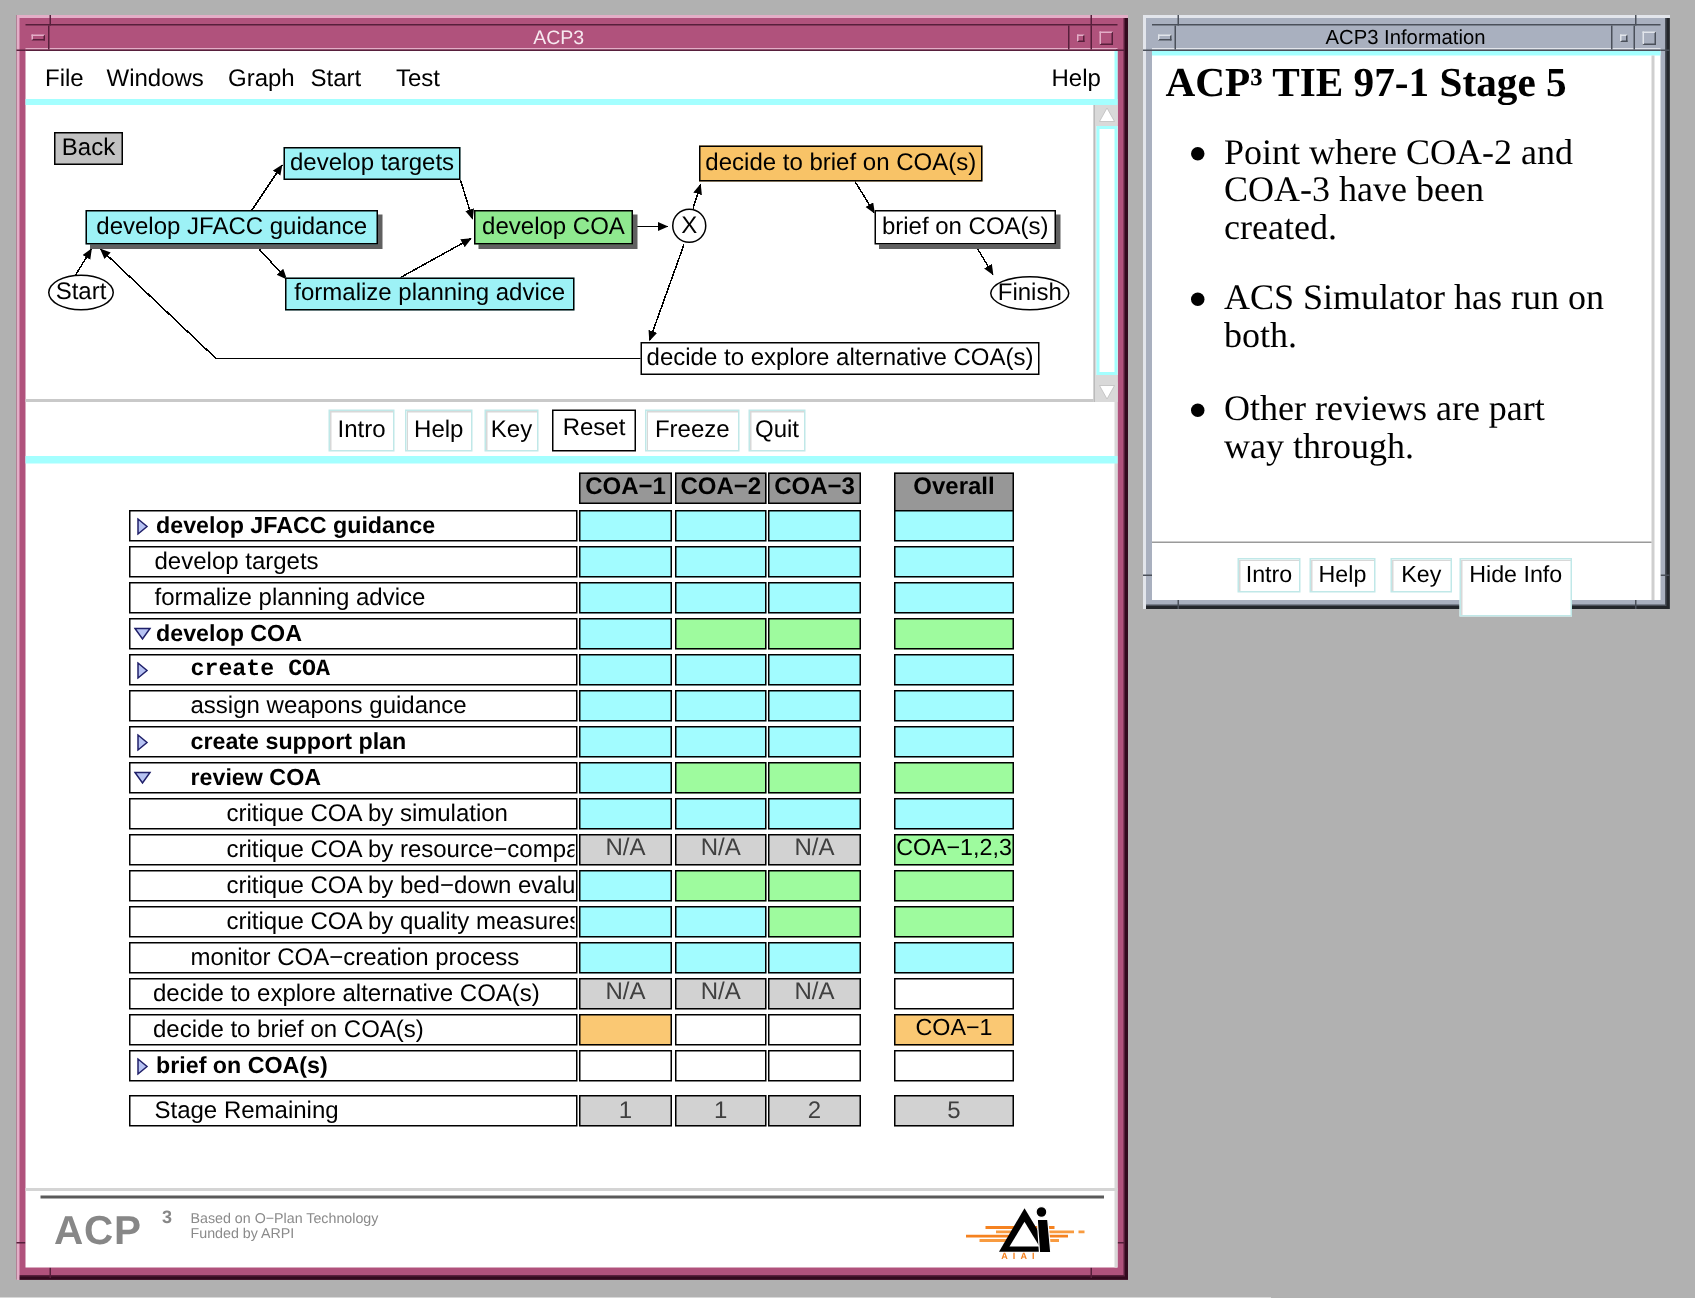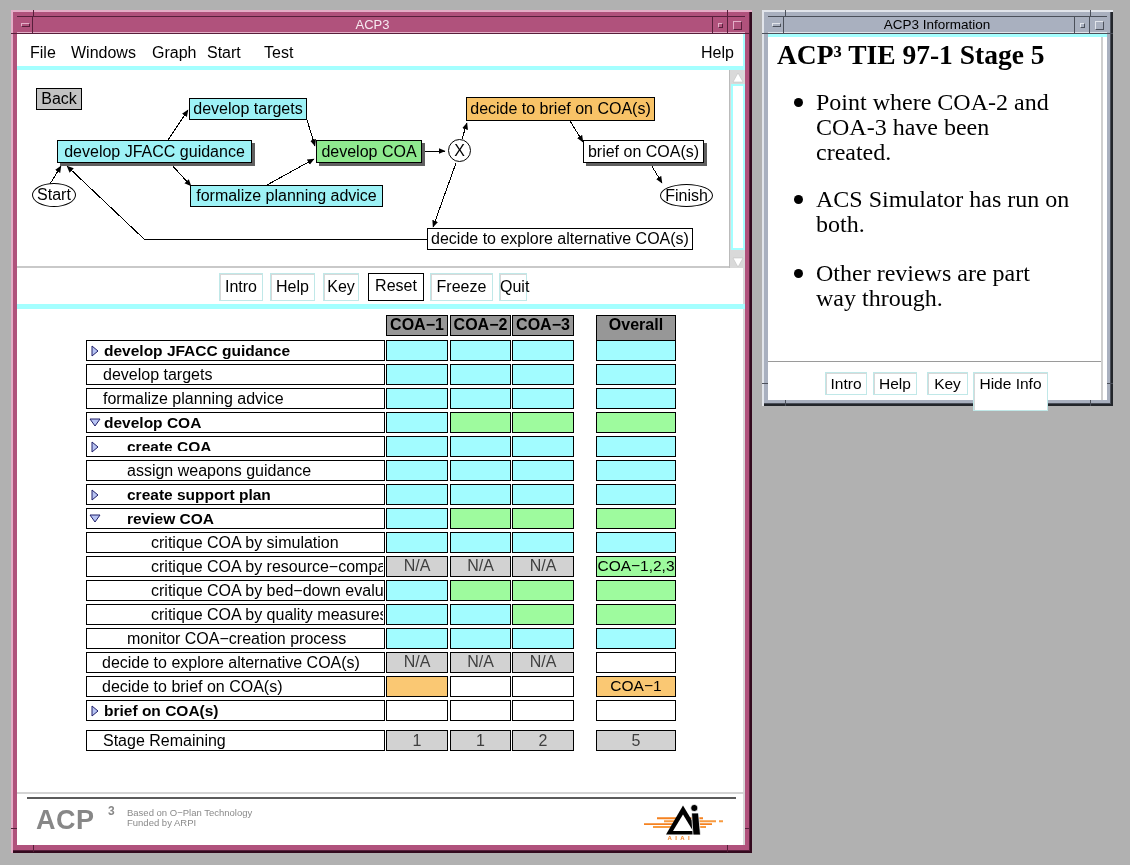--- a/index.html
+++ b/index.html
@@ -71,21 +71,21 @@
 <div style="left:448px;top:139px;width:23px;height:23px;background:#fff;border:1px solid #000;border-radius:50%;font-size:16px;line-height:21px;text-align:center;">X</div>
 <div style="left:466px;top:97px;width:189px;height:24px;background:#f8c367;border:1px solid #000;font-size:16px;line-height:22px;text-align:center;white-space:nowrap;overflow:hidden;">decide to brief on COA(s)</div>
 <div style="left:583px;top:140px;width:121px;height:23px;background:#fff;border:1px solid #000;box-shadow:3px 3px 0 #606060;font-size:16px;line-height:21px;text-align:center;white-space:nowrap;overflow:hidden;">brief on COA(s)</div>
 <div style="left:660px;top:184px;width:53px;height:23px;background:#fff;border:1px solid #000;border-radius:50%;font-size:16px;line-height:21px;text-align:center;">Finish</div>
 <div style="left:427px;top:228px;width:266px;height:22px;background:#fff;border:1px solid #000;font-size:16px;line-height:20px;text-align:center;white-space:nowrap;overflow:hidden;">decide to explore alternative COA(s)</div>
 <div style="left:219px;top:273px;width:44px;height:28px;background:#fff;border:1px solid #c0e8e8;box-shadow:inset 1px 1px 0 #d8d8d8;font-size:16px;line-height:26px;text-align:center;">Intro</div>
 <div style="left:270px;top:273px;width:45px;height:28px;background:#fff;border:1px solid #c0e8e8;box-shadow:inset 1px 1px 0 #d8d8d8;font-size:16px;line-height:26px;text-align:center;">Help</div>
 <div style="left:323px;top:273px;width:36px;height:28px;background:#fff;border:1px solid #c0e8e8;box-shadow:inset 1px 1px 0 #d8d8d8;font-size:16px;line-height:26px;text-align:center;">Key</div>
 <div style="left:368px;top:273px;width:56px;height:28px;background:#fff;border:1.5px solid #000;font-size:16px;line-height:24px;text-align:center;">Reset</div>
 <div style="left:430px;top:273px;width:63px;height:28px;background:#fff;border:1px solid #c0e8e8;box-shadow:inset 1px 1px 0 #d8d8d8;font-size:16px;line-height:26px;text-align:center;">Freeze</div>
-<div style="left:499px;top:273px;width:28px;height:28px;background:#fff;border:1px solid #c0e8e8;box-shadow:inset 1px 1px 0 #d8d8d8;font-size:16px;line-height:26px;text-align:center;">Quit</div>
+<div style="left:499px;top:273px;width:38px;height:28px;background:#fff;border:1px solid #c0e8e8;box-shadow:inset 1px 1px 0 #d8d8d8;font-size:16px;line-height:26px;text-align:center;">Quit</div>
 <div style="left:17px;top:304px;width:728px;height:5px;background:#a4ffff;"></div>
 <div style="left:386px;top:315px;width:62px;height:21px;background:#979797;border:1.5px solid #000;font-weight:bold;font-size:16px;line-height:17px;text-align:center;">COA−1</div>
 <div style="left:450px;top:315px;width:61px;height:21px;background:#979797;border:1.5px solid #000;font-weight:bold;font-size:16px;line-height:17px;text-align:center;">COA−2</div>
 <div style="left:512px;top:315px;width:62px;height:21px;background:#979797;border:1.5px solid #000;font-weight:bold;font-size:16px;line-height:17px;text-align:center;">COA−3</div>
 <div style="left:596px;top:315px;width:80px;height:30px;background:#979797;border:1.5px solid #000;font-weight:bold;font-size:16px;line-height:17px;text-align:center;">Overall</div>
 <div style="left:86px;top:340px;width:299px;height:21px;background:#fff;border:1.5px solid #000;"></div>
 <div style="left:104px;top:340px;width:279px;height:21px;font-size:15.5px;font-weight:bold;line-height:21px;white-space:nowrap;overflow:hidden;">develop JFACC guidance</div>
 <div style="left:91px;top:345px;width:8px;height:12px;">
     <svg width="8" height="12" style="position:absolute;left:0;top:0">
       <polygon points="1,1 7,6 1,11" fill="#b7c3f3" stroke="#20206a" stroke-width="1"></polygon>
@@ -112,21 +112,21 @@
 <div style="left:89px;top:418px;width:12px;height:9px;">
     <svg width="12" height="9" style="position:absolute;left:0;top:0">
       <polygon points="1,1 11,1 6,8" fill="#b7c3f3" stroke="#20206a" stroke-width="1"></polygon>
     </svg>
   </div>
 <div style="left:386px;top:412px;width:62px;height:21px;background:#a2fcff;border:1.5px solid #000;"></div>
 <div style="left:450px;top:412px;width:61px;height:21px;background:#9efb9e;border:1.5px solid #000;"></div>
 <div style="left:512px;top:412px;width:62px;height:21px;background:#9efb9e;border:1.5px solid #000;"></div>
 <div style="left:596px;top:412px;width:80px;height:21px;background:#9efb9e;border:1.5px solid #000;"></div>
 <div style="left:86px;top:436px;width:299px;height:21px;background:#fff;border:1.5px solid #000;"></div>
-<div style="left:127px;top:436px;width:256px;height:15px;font-size:15.5px;font-weight:bold;line-height:21px;white-space:nowrap;overflow:hidden;">create COA</div>
+<div style="left:127px;top:436px;width:256px;height:15px;font-size:15.5px;font-weight:bold;line-height:21px;white-space:nowrap;overflow:hidden;font-family:Liberation Mono, monospace;">create COA</div>
 <div style="left:91px;top:441px;width:8px;height:12px;">
     <svg width="8" height="12" style="position:absolute;left:0;top:0">
       <polygon points="1,1 7,6 1,11" fill="#b7c3f3" stroke="#20206a" stroke-width="1"></polygon>
     </svg>
   </div>
 <div style="left:386px;top:436px;width:62px;height:21px;background:#a2fcff;border:1.5px solid #000;"></div>
 <div style="left:450px;top:436px;width:61px;height:21px;background:#a2fcff;border:1.5px solid #000;"></div>
 <div style="left:512px;top:436px;width:62px;height:21px;background:#a2fcff;border:1.5px solid #000;"></div>
 <div style="left:596px;top:436px;width:80px;height:21px;background:#a2fcff;border:1.5px solid #000;"></div>
 <div style="left:86px;top:460px;width:299px;height:21px;background:#fff;border:1.5px solid #000;"></div>

